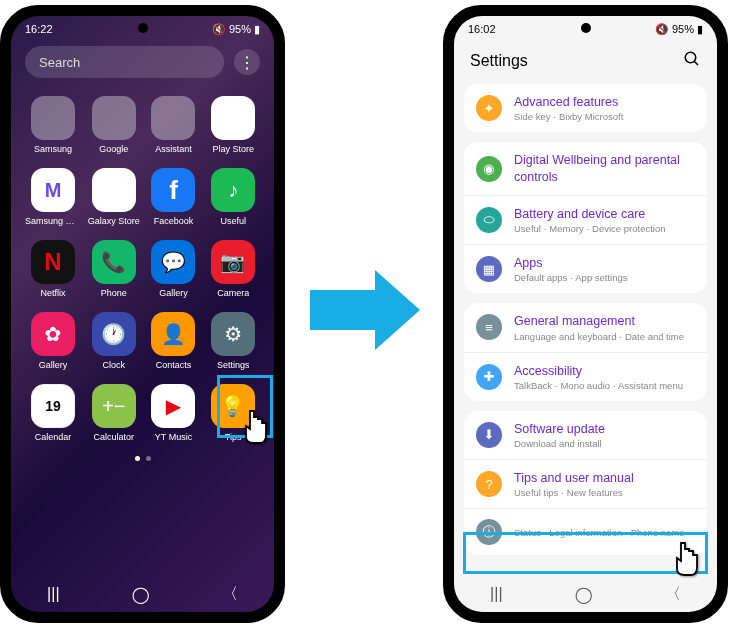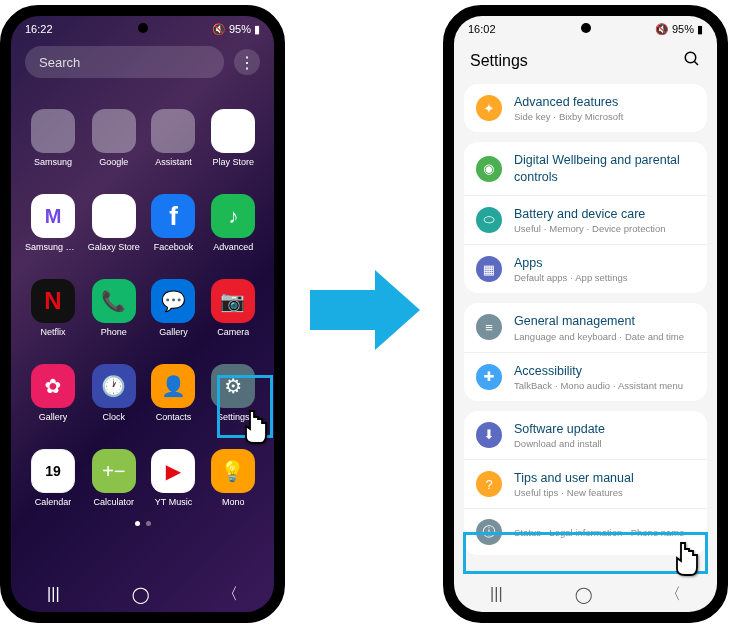--- a/index.html
+++ b/index.html
@@ -18,21 +18,21 @@
 .statusbar { height: 26px; display: flex; justify-content: space-between; align-items: center; padding: 0 14px; font-size: 11px; }
 .statusbar-dark { color: #fff; }
 .statusbar-light { color: #000; }
 .status-right { display: flex; align-items: center; gap: 3px; }
 
 .search-row { display: flex; align-items: center; padding: 4px 14px 8px; gap: 10px; }
 .search-pill { flex: 1; height: 32px; background: rgba(255,255,255,0.15); border-radius: 18px; display: flex; align-items: center; padding: 0 14px; color: #ddd; font-size: 13px; }
 .dots-btn { width: 26px; height: 26px; background: rgba(255,255,255,0.15); border-radius: 50%; display: flex; align-items: center; justify-content: center; color: #fff; }
 
 .app-grid { display: grid; grid-template-columns: repeat(4, 1fr); gap: 14px 6px; padding: 10px 14px; }
-.app { display: flex; flex-direction: column; align-items: center; gap: 4px; position: relative; margin-top: 13px; }
+.app { display: flex; flex-direction: column; align-items: center; gap: 4px; position: relative; }
 .app-icon { width: 44px; height: 44px; border-radius: 13px; display: flex; align-items: center; justify-content: center; font-size: 20px; position: relative; }
 .app-label { font-size: 9px; color: #fff; text-align: center; white-space: nowrap; overflow: hidden; max-width: 56px; text-overflow: ellipsis; }
 
 .folder { background: rgba(255,255,255,0.35); display: grid; grid-template-columns: 1fr 1fr; grid-template-rows: 1fr 1fr; gap: 2px; padding: 5px; }
 .folder-mini { border-radius: 4px; }
 
 .highlight-box { position: absolute; border: 3px solid #1aade3; pointer-events: none; }
 .hl1 { left: 206px; top: 359px; width: 56px; height: 63px; }
 
 .cursor { position: absolute; font-size: 28px; pointer-events: none; z-index: 20; }
@@ -48,21 +48,21 @@
 
 .settings-header { padding: 8px 16px 12px; display: flex; justify-content: space-between; align-items: center; }
 .settings-title { font-size: 16px; color: #000; }
 
 .settings-list { padding: 0 10px; }
 .group { background: #fff; border-radius: 14px; margin-bottom: 10px; overflow: hidden; }
 .item { display: flex; align-items: center; padding: 10px 12px; gap: 12px; border-bottom: 1px solid #eee; position: relative; }
 .item:last-child { border-bottom: none; }
 .item-icon { width: 26px; height: 26px; border-radius: 50%; flex-shrink: 0; display: flex; align-items: center; justify-content: center; }
 .item-text { flex: 1; min-width: 0; }
-.item-title { font-size: 12.5px; color: #0c4a6e; line-height: 1.3; }
+.item-title { font-size: 12.5px; color: #6d28d9; line-height: 1.3; }
 .item-sub { font-size: 9.5px; color: #888; margin-top: 1px; white-space: nowrap; overflow: hidden; text-overflow: ellipsis; }
 
 .hl2 { border: 3px solid #1aade3; position: absolute; left: 9px; right: 9px; top: 516px; height: 42px; pointer-events: none; z-index: 5; }
 
 .arrow { position: absolute; left: 300px; top: 255px; }
 
 
 .ic-ps { background: #fff; }
 .ic-m { background: #fff; }
 .ic-gs { background: #fff; }
@@ -138,21 +138,21 @@
         <div class="app">
           <div class="app-icon ic-gs" style="color: rgb(255, 255, 255);">🛍</div>
           <div class="app-label">Galaxy Store</div>
         </div>
         <div class="app">
           <div class="app-icon ic-fb" style="color: rgb(255, 255, 255); font-weight: bold; font-size: 26px;">f</div>
           <div class="app-label">Facebook</div>
         </div>
         <div class="app">
           <div class="app-icon ic-sp" style="color: rgb(255, 255, 255);">♪</div>
-          <div class="app-label">Advanced</div>
+          <div class="app-label">Useful</div>
         </div>
         <div class="app">
           <div class="app-icon ic-nf" style="color: rgb(229, 9, 20); font-weight: bold; font-size: 24px;">N</div>
           <div class="app-label">Netflix</div>
         </div>
         <div class="app">
           <div class="app-icon ic-ph" style="color: rgb(255, 255, 255);">📞</div>
           <div class="app-label">Phone</div>
         </div>
         <div class="app">
@@ -186,21 +186,21 @@
         <div class="app">
           <div class="app-icon ic-calc" style="color: rgb(255, 255, 255);">+−</div>
           <div class="app-label">Calculator</div>
         </div>
         <div class="app">
           <div class="app-icon ic-yt" style="color: rgb(229, 9, 20);">▶</div>
           <div class="app-label">YT Music</div>
         </div>
         <div class="app">
           <div class="app-icon ic-tip" style="color: rgb(255, 255, 255);">💡</div>
-          <div class="app-label">Mono</div>
+          <div class="app-label">Tips</div>
         </div>
       </div>
     <div class="page-dots">
       <div class="page-dot active"></div>
       <div class="page-dot"></div>
     </div>
     <div class="navbar navbar-dark">
       <span>|||</span>
       <span>◯</span>
       <span>〈</span>

